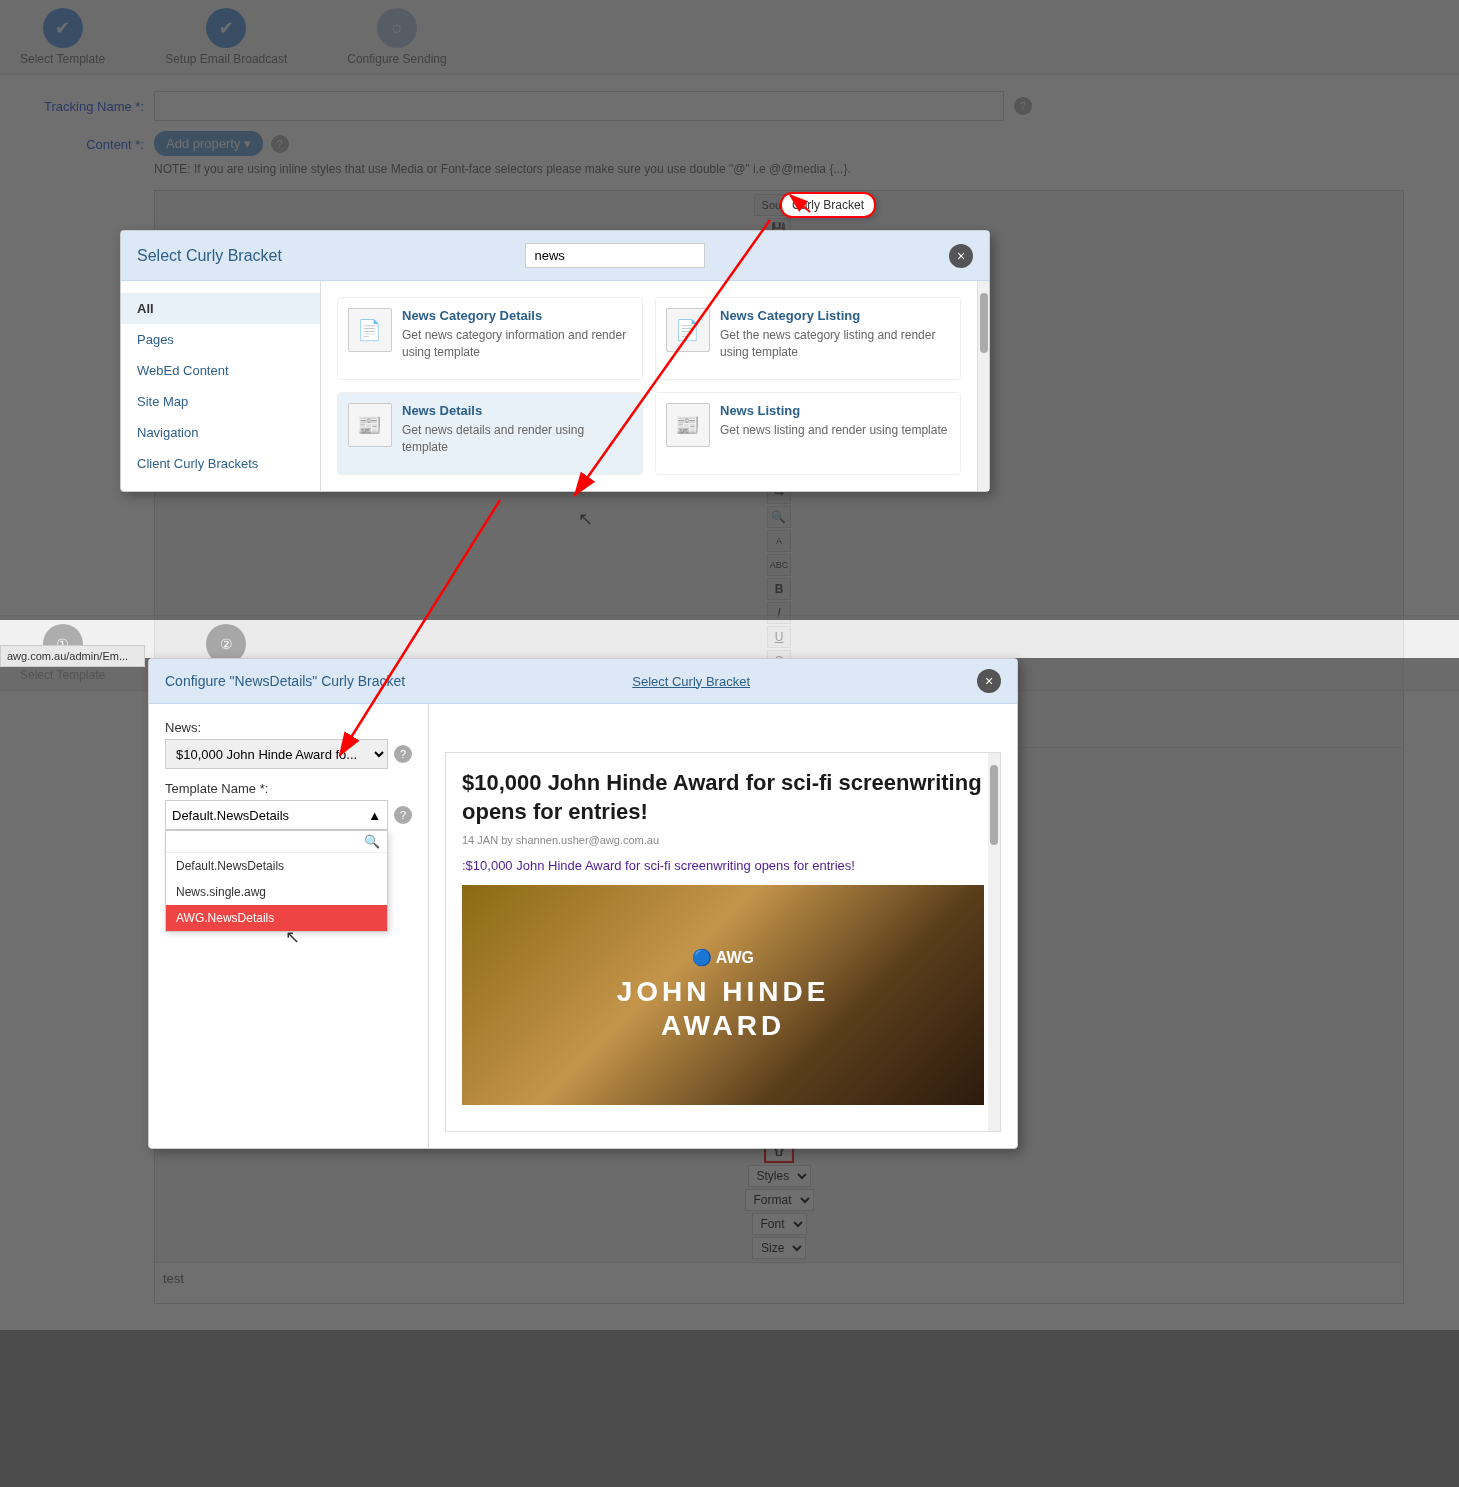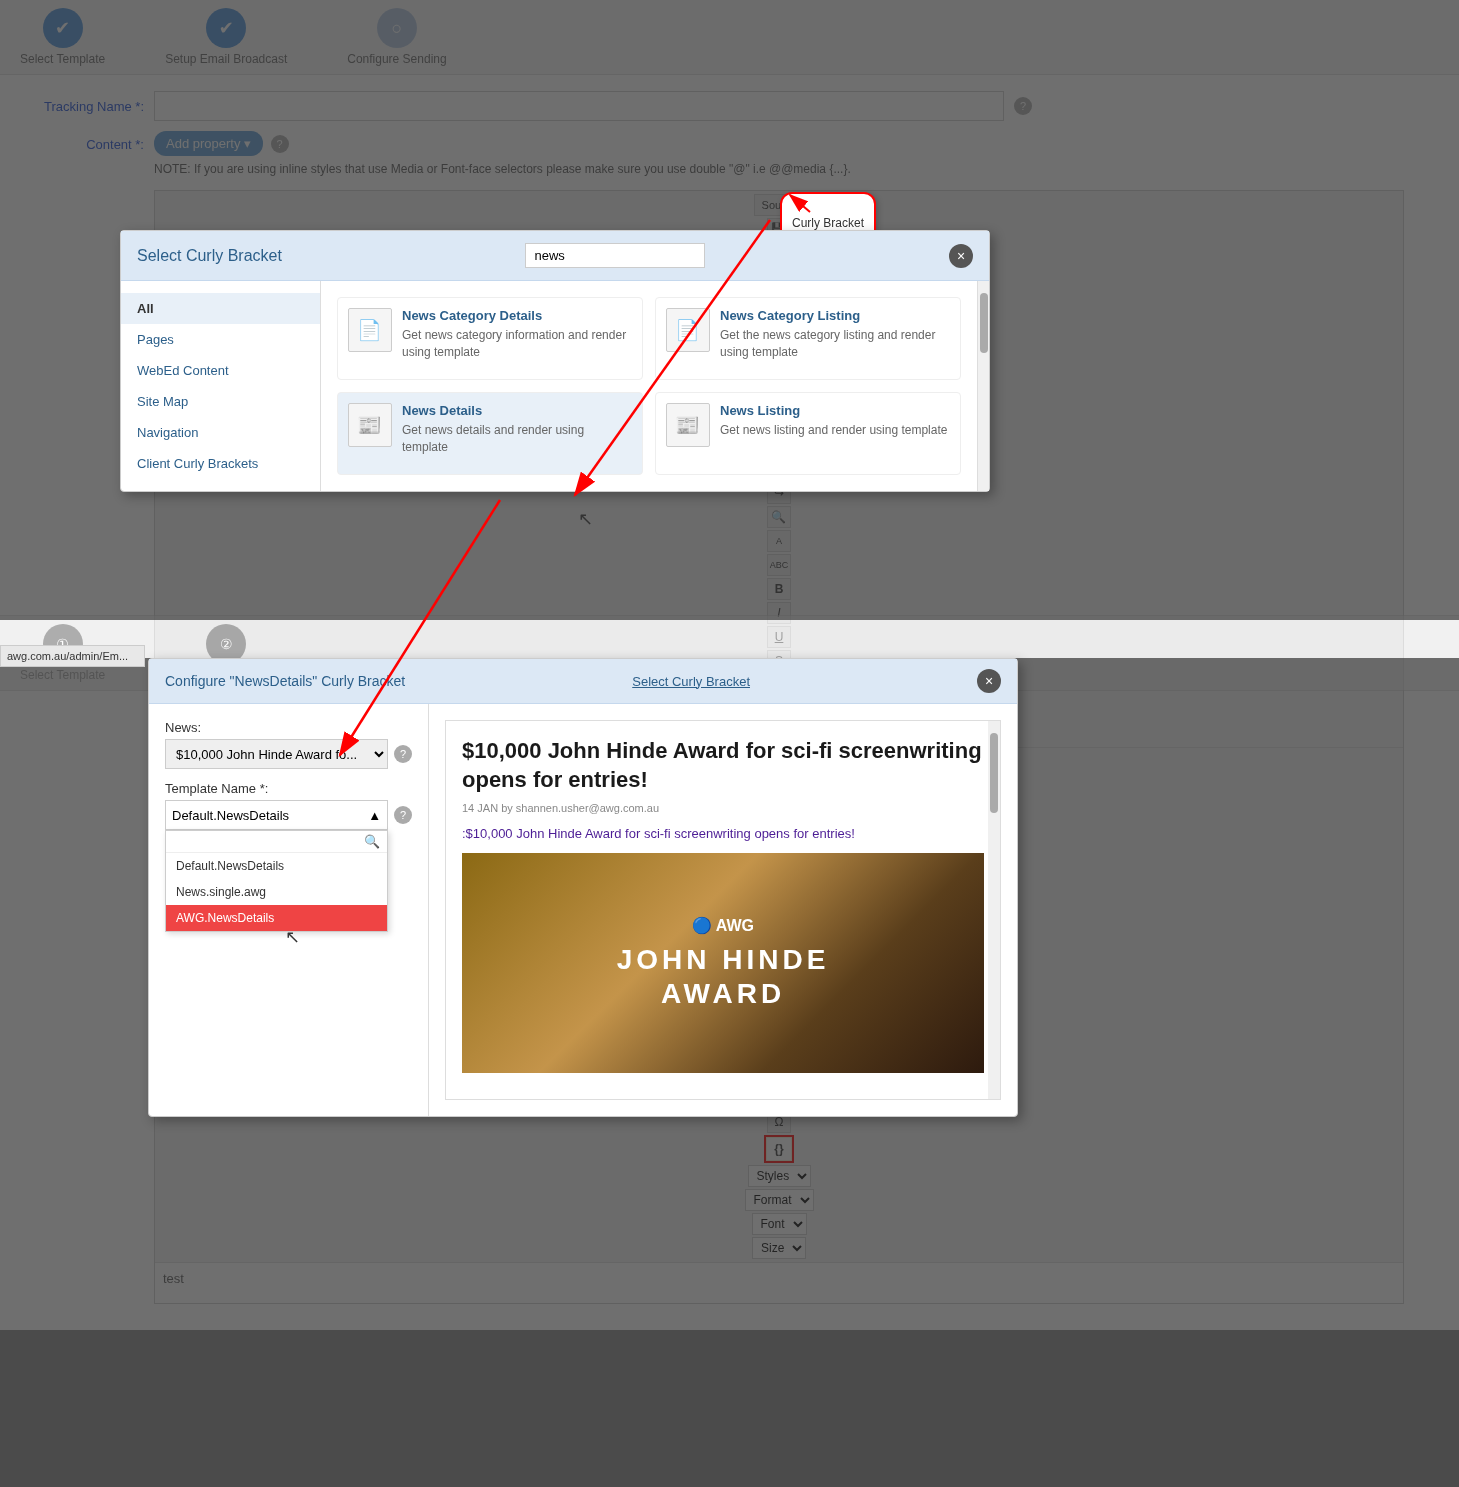--- a/index.html
+++ b/index.html
@@ -140,21 +140,21 @@
     }
 
     
     .curly-bracket-tooltip {
       position: absolute;
       top: 192px;
       left: 780px;
       background: #fff;
       border: 1px solid #ccc;
       box-shadow: 2px 2px 6px rgba(0,0,0,0.2);
-      padding: 22px 10px;
+      padding: 4px 10px;
       font-size: 12px;
       color: #333;
       z-index: 30;
       white-space: nowrap;
       border-radius: 12px;
     }
     .curly-bracket-tooltip-highlight {
       border: 2px solid red;
     }
 
@@ -390,20 +390,21 @@
       color: #333;
       margin-bottom: 10px;
       font-weight: bold;
     }
     .preview-box {
       border: 1px solid #ddd;
       background: #fff;
       overflow: hidden;
       height: 380px;
       position: relative;
+      margin-top: 32px;
     }
     .preview-content {
       padding: 16px;
     }
     .preview-content h1 {
       font-size: 22px;
       color: #1a1a1a;
       line-height: 1.3;
       margin-bottom: 8px;
     }

